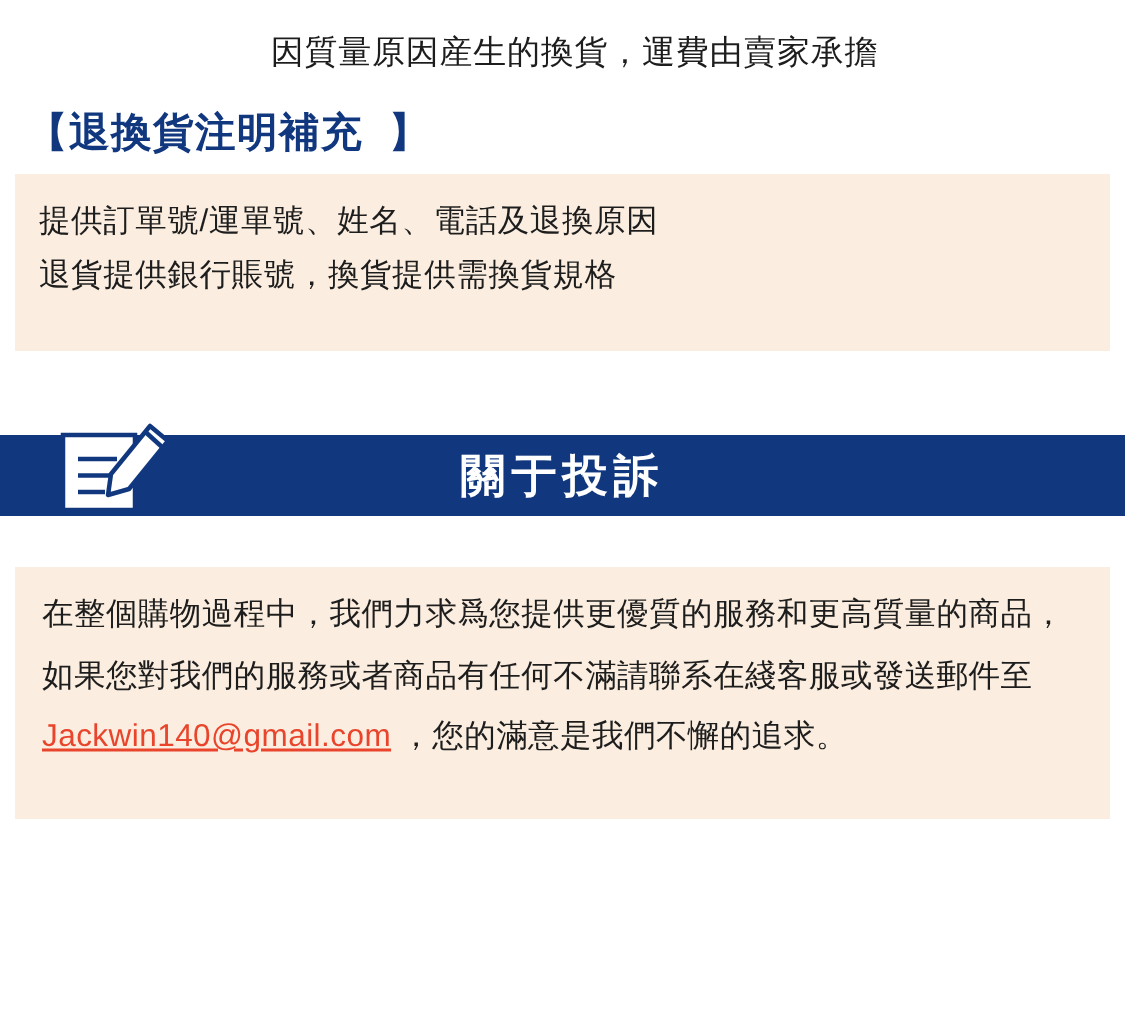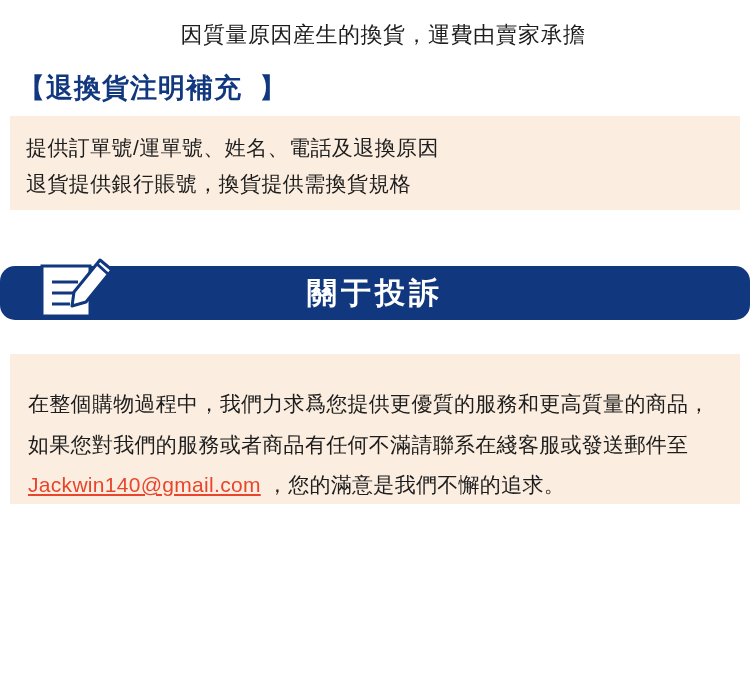--- a/index.html
+++ b/index.html
@@ -40,21 +40,21 @@
     font-weight: bold;
     color: #11387f;
     letter-spacing: 1px;
     font-family: Liberation Mono, monospace;
   }
 
   
   .note-block {
     margin: 10px 10px 0 10px;
     background: #fbeee0;
-    padding: 14px 16px 8px 16px;
+    padding: 14px 16px 32px 16px;
   }
   .note-line {
     font-size: 21px;
     line-height: 1.72;
     color: #1d1d1d;
     letter-spacing: 0.4px;
   }
 
   
   .banner-wrap {
@@ -65,43 +65,42 @@
   .banner-bar {
     position: absolute;
     left: 0;
     top: 14px;
     width: 750px;
     height: 54px;
     background: #11387f;
     display: flex;
     align-items: center;
     justify-content: center;
-    border-radius: 15px;
   }
   .banner-title {
     color: #ffffff;
     font-size: 30px;
     font-weight: bold;
     letter-spacing: 4px;
   }
   .banner-icon {
     position: absolute;
     left: 38px;
     top: 0px;
     width: 76px;
     height: 68px;
     z-index: 3;
   }
 
   
   .complaint-block {
     margin: 34px 10px 0 10px;
     background: #fbeee0;
-    padding: 30px 18px 26px 18px;
-    height: 150px;
+    padding: 12px 18px 26px 18px;
+    height: 168px;
     box-sizing: border-box;
   }
   .complaint-text {
     font-size: 21px;
     line-height: 1.92;
     color: #1d1d1d;
     letter-spacing: 0.3px;
   }
   .email {
     color: #e8452c;

